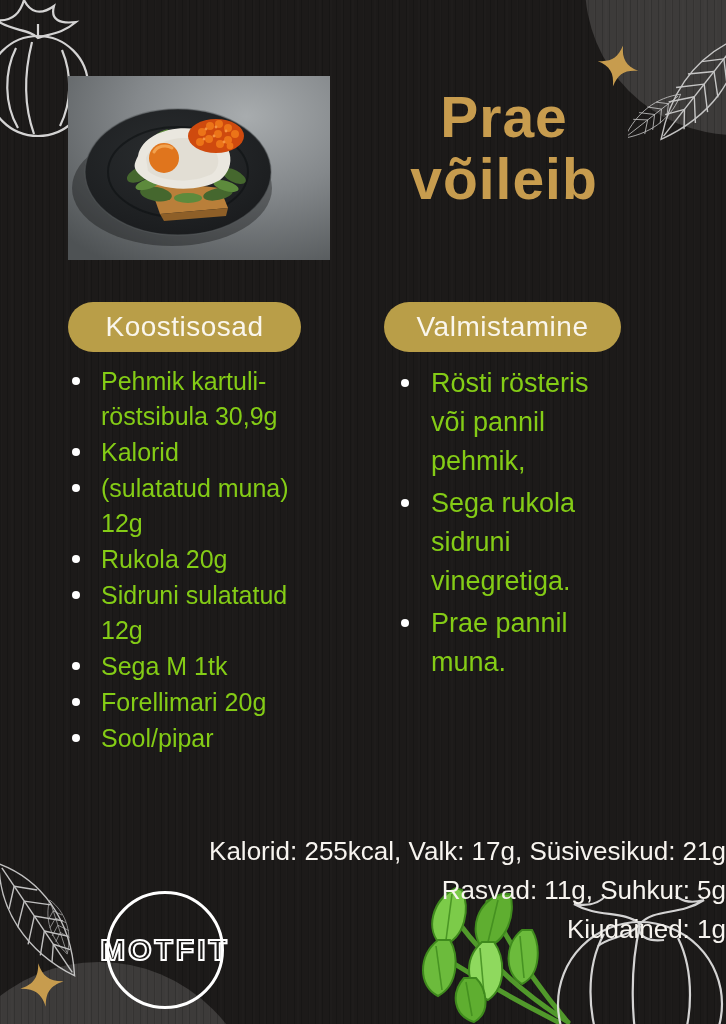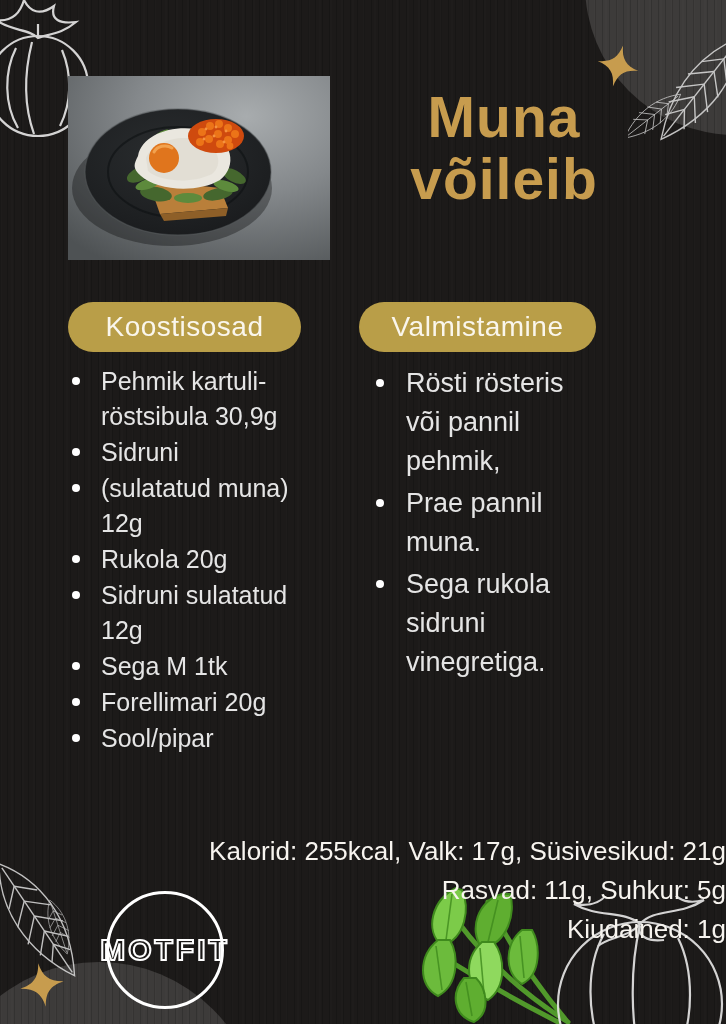--- a/index.html
+++ b/index.html
@@ -21,27 +21,27 @@
   .circle-bl { left:-62px; top:962px; width:322px; height:322px; border-radius:50%; background:#3d3b3a; z-index:0; }
   .sketch { z-index:2; }
   .photo { position:absolute; left:68px; top:76px; width:262px; height:184px; z-index:3; }
   .title {
     position:absolute; left:366px; top:86px; width:276px; z-index:3;
     text-align:center; color:#c79c4e; font-weight:bold;
     font-size:57px; line-height:62px; letter-spacing:1px;
   }
   .col { position:absolute; top:302px; z-index:3; }
   .col-left  { left:68px;  width:233px; }
-  .col-right { left:359px; width:237px; }
+  .col-right { left:384px; width:237px; }
   .pill {
     height:50px; border-radius:26px; background:#b99e48;
     display:flex; align-items:center; justify-content:center;
     color:#faf6ec; font-size:28px; letter-spacing:.5px;
   }
-  ul.blist { list-style:none; margin:12px 0 0 0; padding:0; color:#e5e5e5; }
+  ul.blist { list-style:none; margin:12px 0 0 0; padding:0; color:#84cc16; }
   ul.blist li { display:flex; align-items:flex-start; }
   .col-left  ul.blist li { font-size:25px; line-height:35px; margin-bottom:1px; }
   .col-right ul.blist li { font-size:27px; line-height:39px; margin-bottom:3px; }
   .dot { flex:0 0 8px; height:8px; border-radius:50%; background:#ffffff; }
   .col-left  .dot { margin:13px 21px 0 4px; }
   .col-right .dot { margin:15px 22px 0 17px; }
   .nutrition {
     position:absolute; left:0; top:832px; width:726px; z-index:3;
     text-align:right; color:#f7f4ef; font-size:26px; line-height:39px;
   }
@@ -158,36 +158,36 @@
       <circle cx="138" cy="53" r="1.4"></circle>
         <circle cx="148" cy="51" r="1.4"></circle>
         <circle cx="158" cy="55" r="1.4"></circle>
       <circle cx="146" cy="60" r="1.4"></circle>
         <circle cx="156" cy="66" r="1.4"></circle>
         <circle cx="136" cy="63" r="1.4"></circle>
     </g>
   </svg>
 
   <div class="title">
-    <div>Muna</div>
+    <div>Prae</div>
     <div>võileib</div>
   </div>
 
   <div class="col col-left">
     <div class="pill">
       <span>Koostisosad</span>
     </div>
     <ul class="blist">
       <li>
           <span class="dot"></span>
           <span>Pehmik kartuli-röstsibula 30,9g</span>
         </li>
       <li>
           <span class="dot"></span>
-          <span>Sidruni</span>
+          <span>Kalorid</span>
         </li>
       <li>
           <span class="dot"></span>
           <span>(sulatatud muna) 12g</span>
         </li>
       <li>
           <span class="dot"></span>
           <span>Rukola 20g</span>
         </li>
       <li>
@@ -213,25 +213,25 @@
     <div class="pill">
       <span>Valmistamine</span>
     </div>
     <ul class="blist">
       <li>
           <span class="dot"></span>
           <span>Rösti rösteris või pannil pehmik,</span>
         </li>
       <li>
           <span class="dot"></span>
+          <span>Sega rukola sidruni vinegretiga.</span>
+        </li>
+      <li>
+          <span class="dot"></span>
           <span>Prae pannil muna.</span>
-        </li>
-      <li>
-          <span class="dot"></span>
-          <span>Sega rukola sidruni vinegretiga.</span>
         </li>
     </ul>
   </div>
 
   <div class="nutrition">
     <div>Kalorid: 255kcal, Valk: 17g, Süsivesikud: 21g</div>
     <div>Rasvad: 11g, Suhkur: 5g</div>
     <div>Kiudained: 1g</div>
   </div>
 

